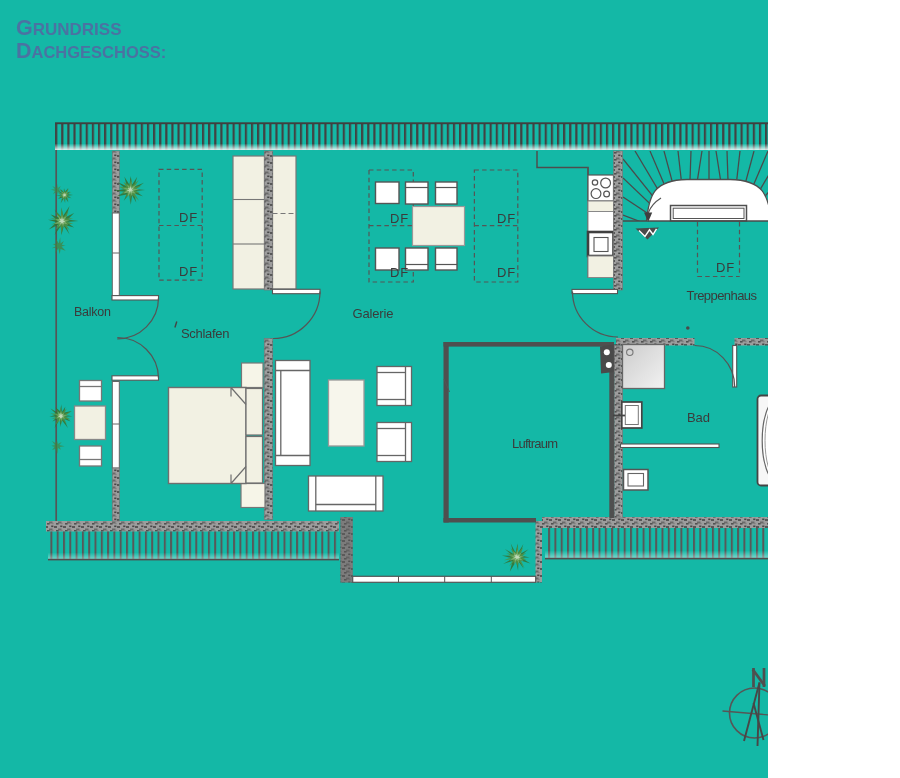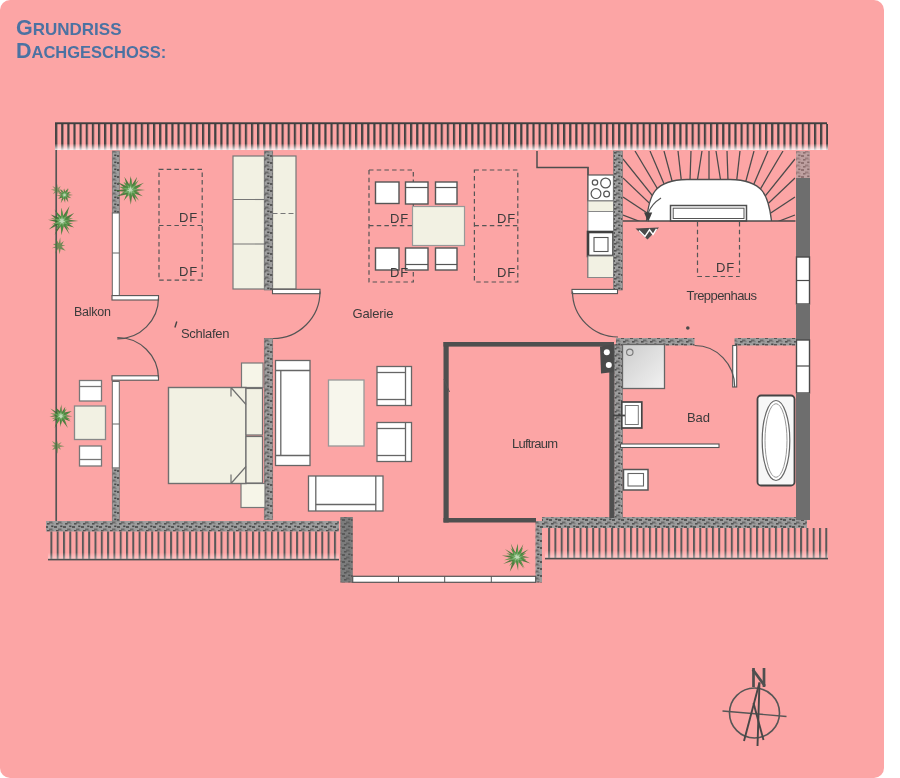--- a/index.html
+++ b/index.html
@@ -1,16 +1,16 @@
 <!DOCTYPE html>
 <html><head>
 <meta charset="utf-8">
 <style>
   html,body{margin:0;padding:0;background:#ffffff;}
-  #page{position:relative;width:884px;height:778px;background:#fca5a5;overflow:hidden;border-radius:10px;}
+  #page{position:relative;width:768px;height:778px;background:#14b8a6;overflow:hidden;}
   svg text{font-family:"Liberation Sans",sans-serif;}
 </style>
 </head>
 <body>
 <div id="page">
 <svg width="900" height="778" viewBox="0 0 900 778">
 <defs>
   <pattern id="comb" width="6.12" height="27" patternUnits="userSpaceOnUse">
     <rect x="0" y="0" width="2.2" height="27" fill="#424242"></rect>
   </pattern>

